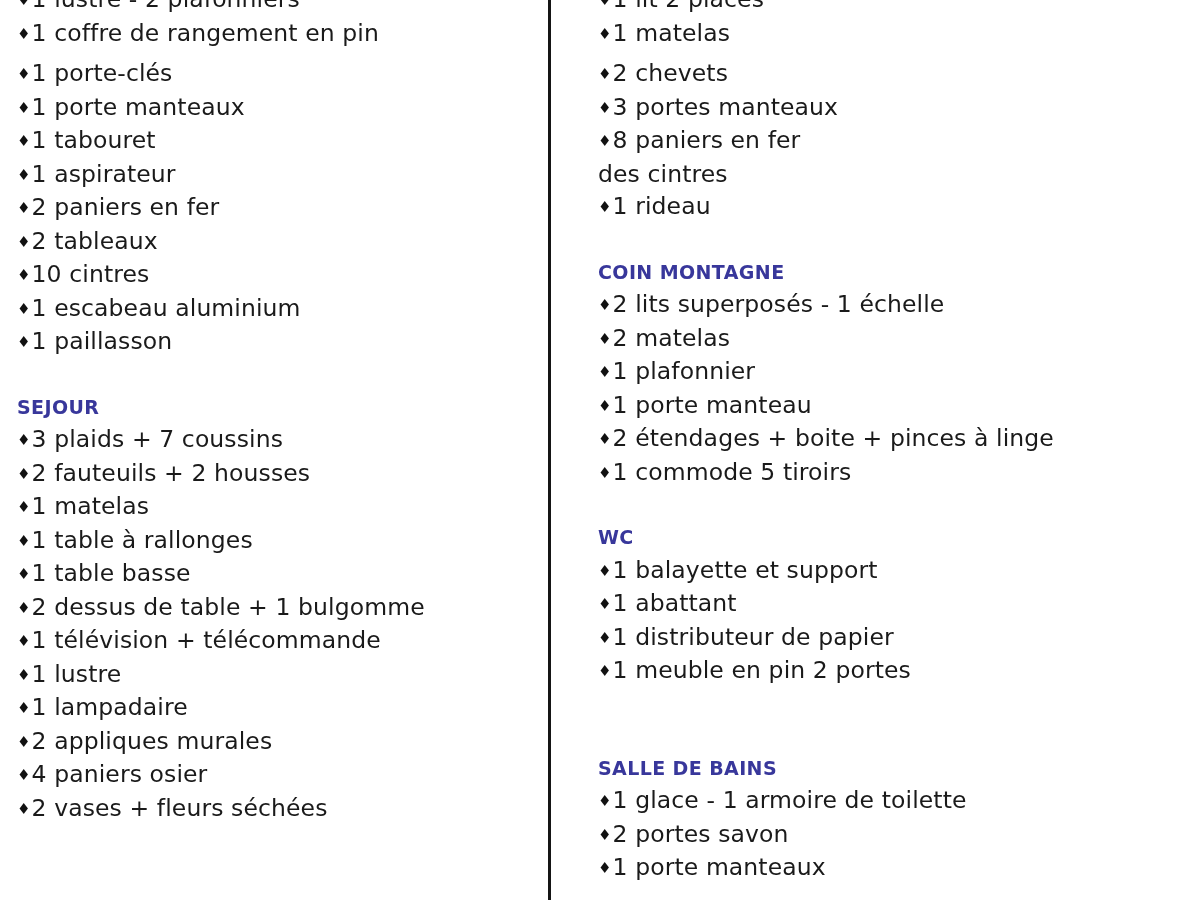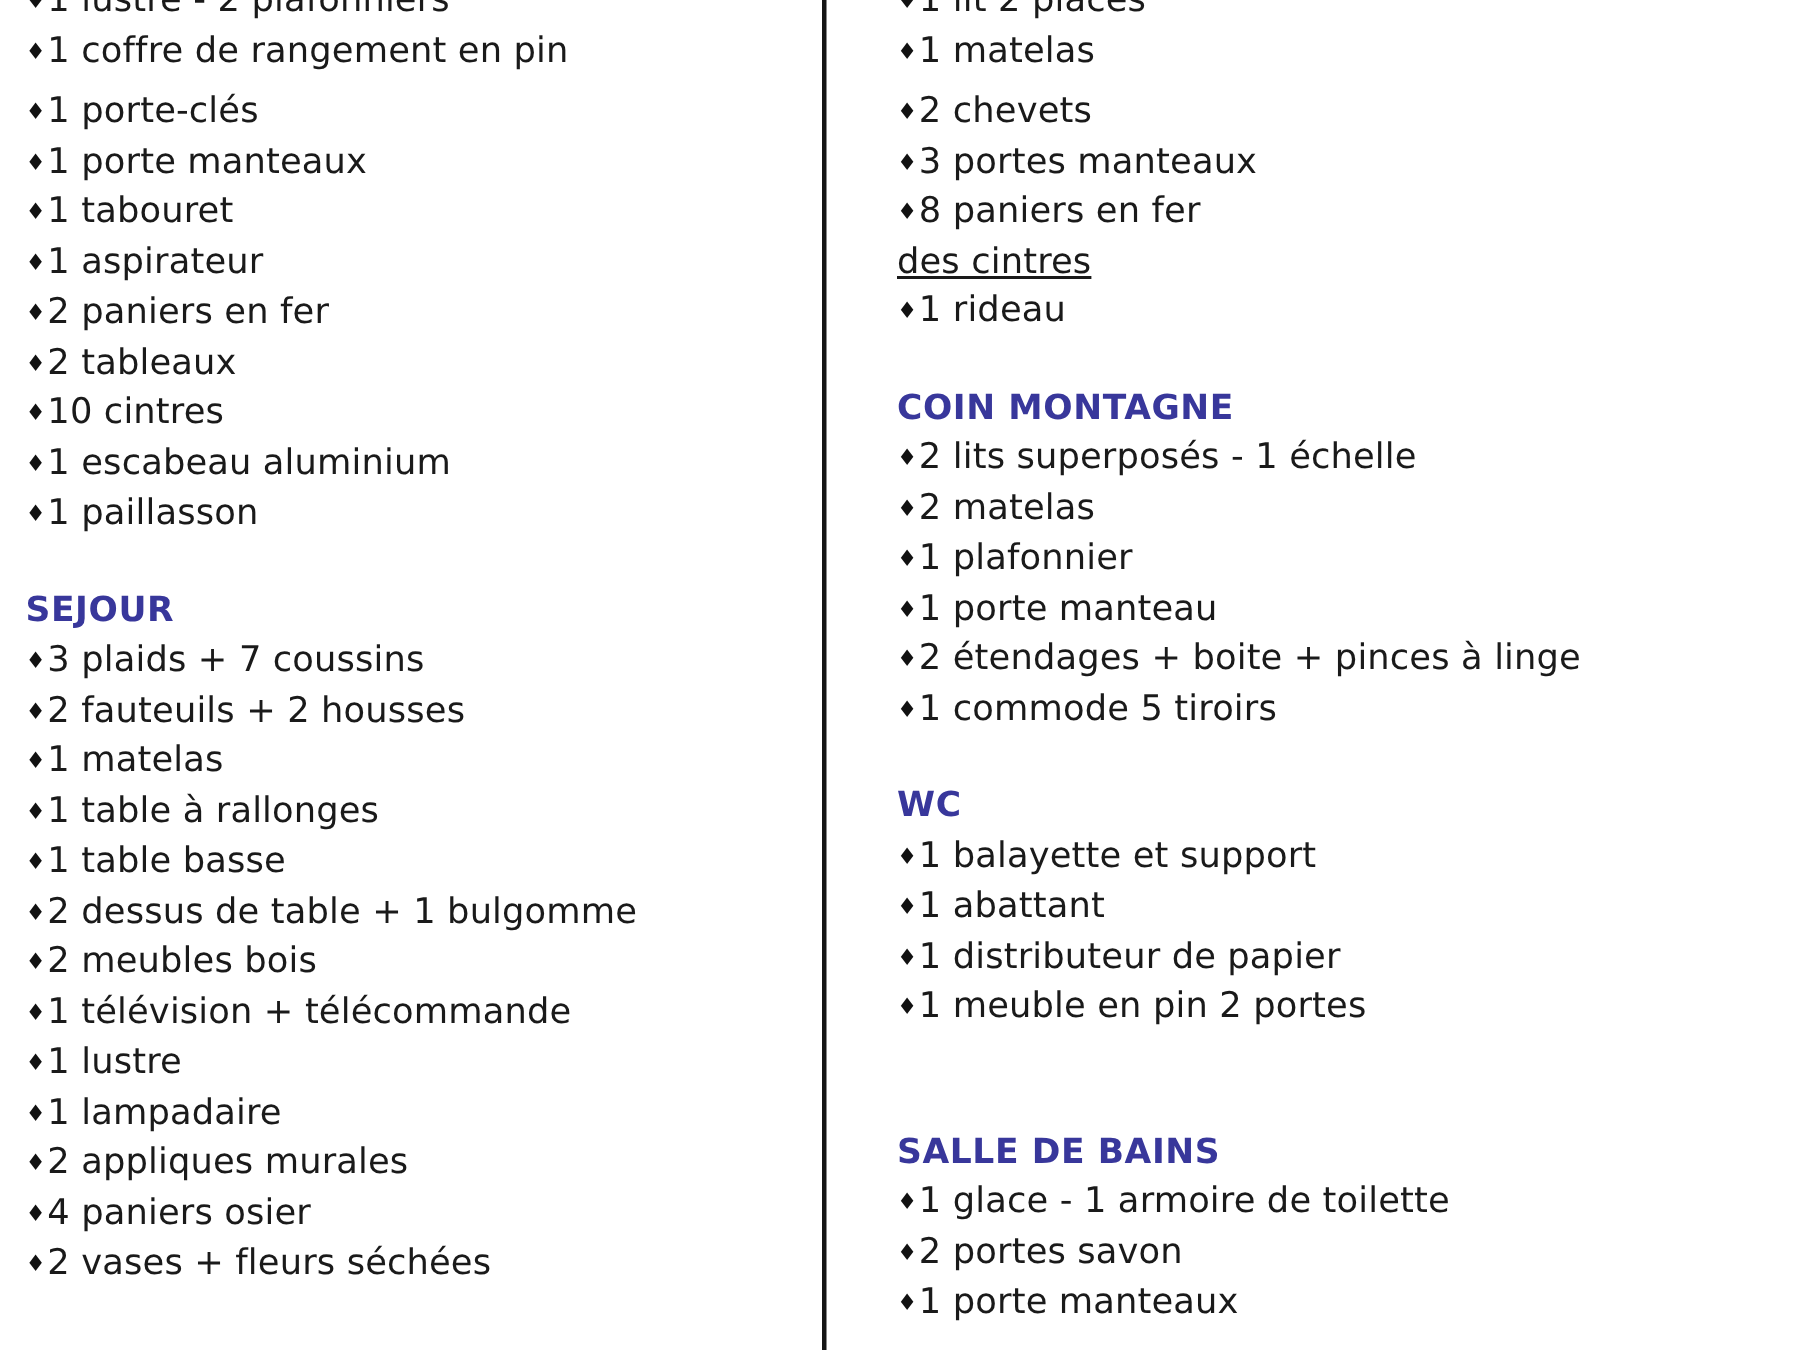--- a/index.html
+++ b/index.html
@@ -60,27 +60,26 @@
   }
   .line.bullet::before {
     content: "\2666";
     font-size: 15px;
     vertical-align: 2px;
     margin-right: 1px;
     color: #111111;
   }
   .line.nobullet {
     padding-left: 0;
-    text-decoration: underline;
   }
 
   .heading {
     display: block;
     white-space: nowrap;
-    font-size: 23px;
+    font-size: 19px;
     line-height: 32.5px;
     font-weight: bold;
     color: #38379b;
     letter-spacing: 0.4px;
   }
 
   
   .gap-s { height: 7px; }
   .gap-m { height: 32px; }
   .gap-l { height: 64px; }
@@ -107,21 +106,20 @@
         <div class="line bullet">1 escabeau aluminium</div>
         <div class="line bullet">1 paillasson</div>
         <div class="gap-m"></div>
         <div class="heading">SEJOUR</div>
         <div class="line bullet">3 plaids  + 7 coussins</div>
         <div class="line bullet">2 fauteuils + 2 housses</div>
         <div class="line bullet">1 matelas</div>
         <div class="line bullet">1 table à rallonges</div>
         <div class="line bullet">1 table basse</div>
         <div class="line bullet">2 dessus de table + 1 bulgomme</div>
-        <div class="line bullet">2 meubles bois</div>
         <div class="line bullet">1 télévision + télécommande</div>
         <div class="line bullet">1 lustre</div>
         <div class="line bullet">1 lampadaire</div>
         <div class="line bullet">2 appliques murales</div>
         <div class="line bullet">4 paniers osier</div>
         <div class="line bullet">2 vases + fleurs séchées</div>
       </div>
   </div>
 
   <div class="column" id="col-right">

